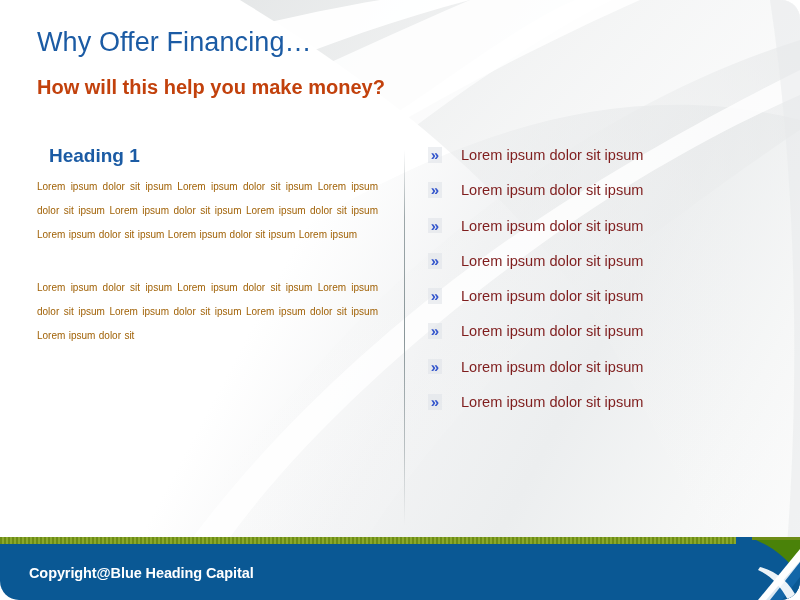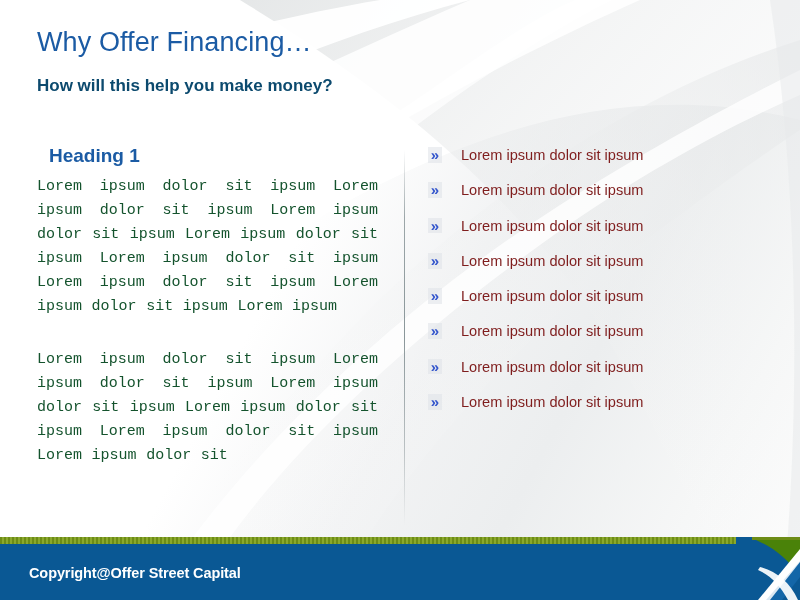--- a/index.html
+++ b/index.html
@@ -10,20 +10,21 @@
   body {
     font-family: "Liberation Sans", sans-serif;
   }
 
   .slide {
     position: relative;
     width: 800px;
     height: 600px;
     overflow: hidden;
     background: #ffffff;
+    border-radius: 19px;
   }
 
   
   .bg-base {
     position: absolute;
     inset: 0;
     background:
       linear-gradient(118deg, #ffffff 0%, #ffffff 38%, #f2f3f4 55%, #eceeef 70%, #f6f7f7 86%, #fdfdfd 100%);
   }
   .bg-svg {
@@ -41,23 +42,23 @@
     font-size: 27px;
     font-weight: 400;
     letter-spacing: 0.1px;
     color: #1b5ba4;
     white-space: nowrap;
   }
   .subtitle {
     position: absolute;
     left: 37px;
     top: 76px;
-    font-size: 17px;
-    font-weight: bold;
-    color: #0c4a6e;
+    font-size: 20px;
+    font-weight: bold;
+    color: #c2410c;
     white-space: nowrap;
   }
 
   
   .col-left {
     position: absolute;
     left: 37px;
     top: 146px;
     width: 341px;
   }
@@ -84,27 +85,26 @@
   .heading {
     font-size: 19px;
     font-weight: bold;
     color: #1b5ba4;
     margin: 0 0 8px 12px;
     line-height: 1.1;
   }
   .heading.h3 { margin-bottom: 10px; }
 
   .body-par {
-    font-size: 15px;
+    font-size: 10px;
     line-height: 24px;
-    color: #14532d;
+    color: #a16207;
     text-align: justify;
     margin: 0;
     word-spacing: 0.6px;
-    font-family: Liberation Mono, monospace;
   }
 
   .spacer { height: 29px; }
 
   
   .bullets {
     list-style: none;
     margin: 0;
     padding: 0;
   }
@@ -245,21 +245,21 @@
       </li>
       <li class="bullet-item">
         <span class="bullet-mark">»</span>
         <span class="bullet-text">Lorem ipsum dolor sit ipsum</span>
       </li>
     </ul>
   </div>
 
   <div class="footer-stripe"></div>
   <div class="footer-bar"></div>
-  <div class="footer-text">Copyright@Offer Street Capital</div>
+  <div class="footer-text">Copyright@Blue Heading Capital</div>
 
   <svg class="corner-logo" viewBox="0 0 64 63">
     <rect x="0" y="0" width="64" height="63" fill="#0a5894"></rect>
     <rect x="0" y="0" width="64" height="3" fill="#6d8c16"></rect>
     <path d="M20,3 L64,3 L64,40 C52,22 38,11 20,3 Z" fill="#4a8209"></path>
     <path d="M22,63 L64,12 L64,30 L40,63 Z" fill="#ffffff"></path>
     <path d="M30,63 L64,24 L64,40 L46,63 Z" fill="#1366a8"></path>
     <path d="M24,30 C40,34 54,45 62,63 L52,63 C44,48 34,38 22,33 Z" fill="#ffffff" opacity="0.92"></path>
     <path d="M16,18 L20,18 L20,63 L16,63 Z" fill="#0a5894"></path>
     <path d="M0,0 L16,0 L16,63 L0,63 Z" fill="#0a5894"></path>

